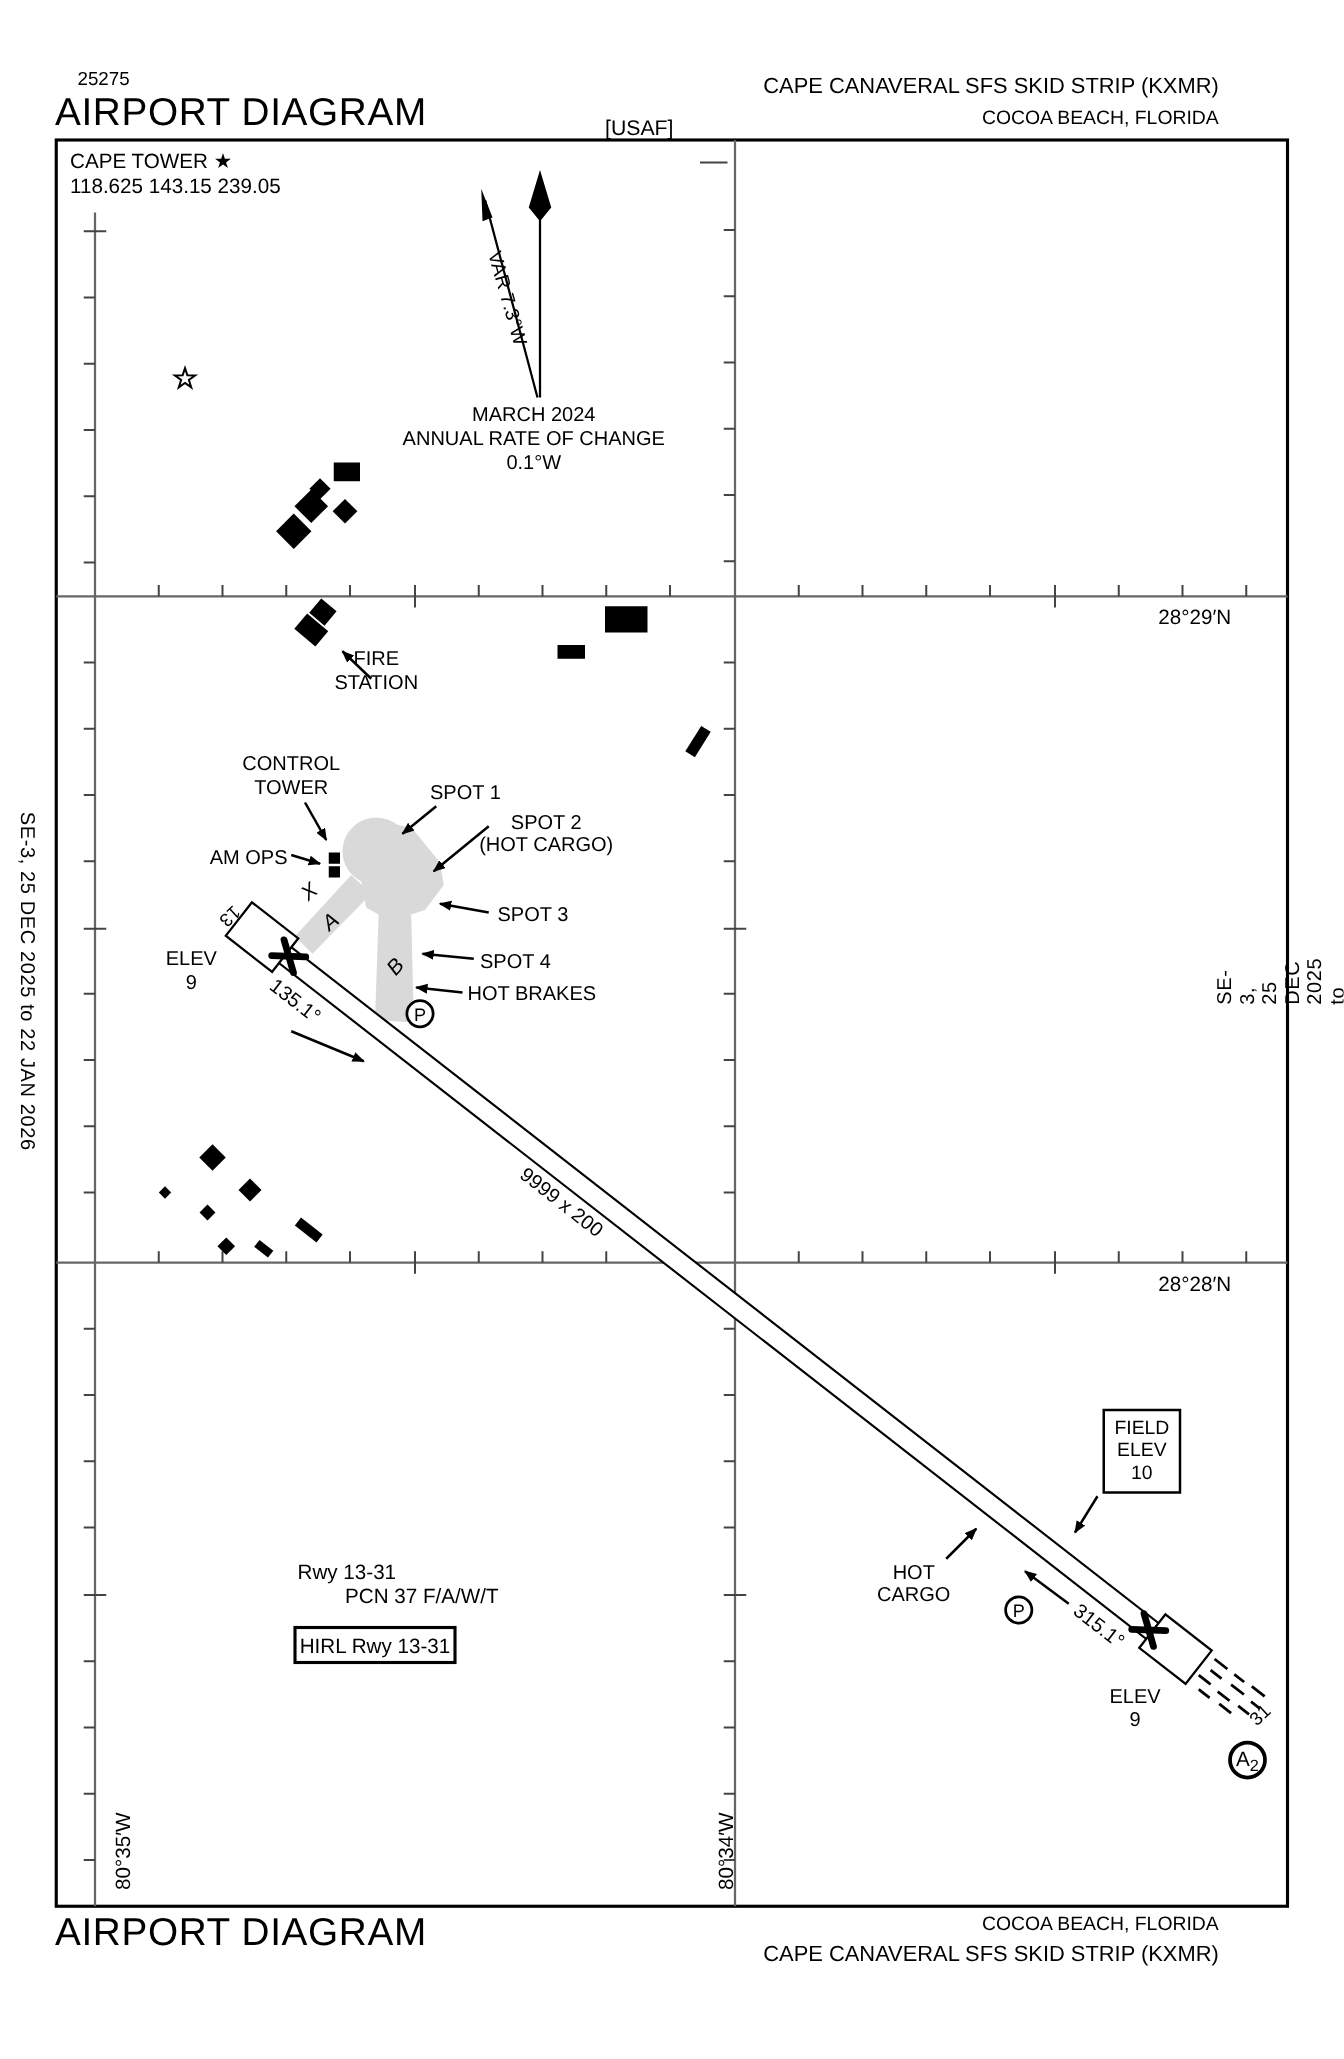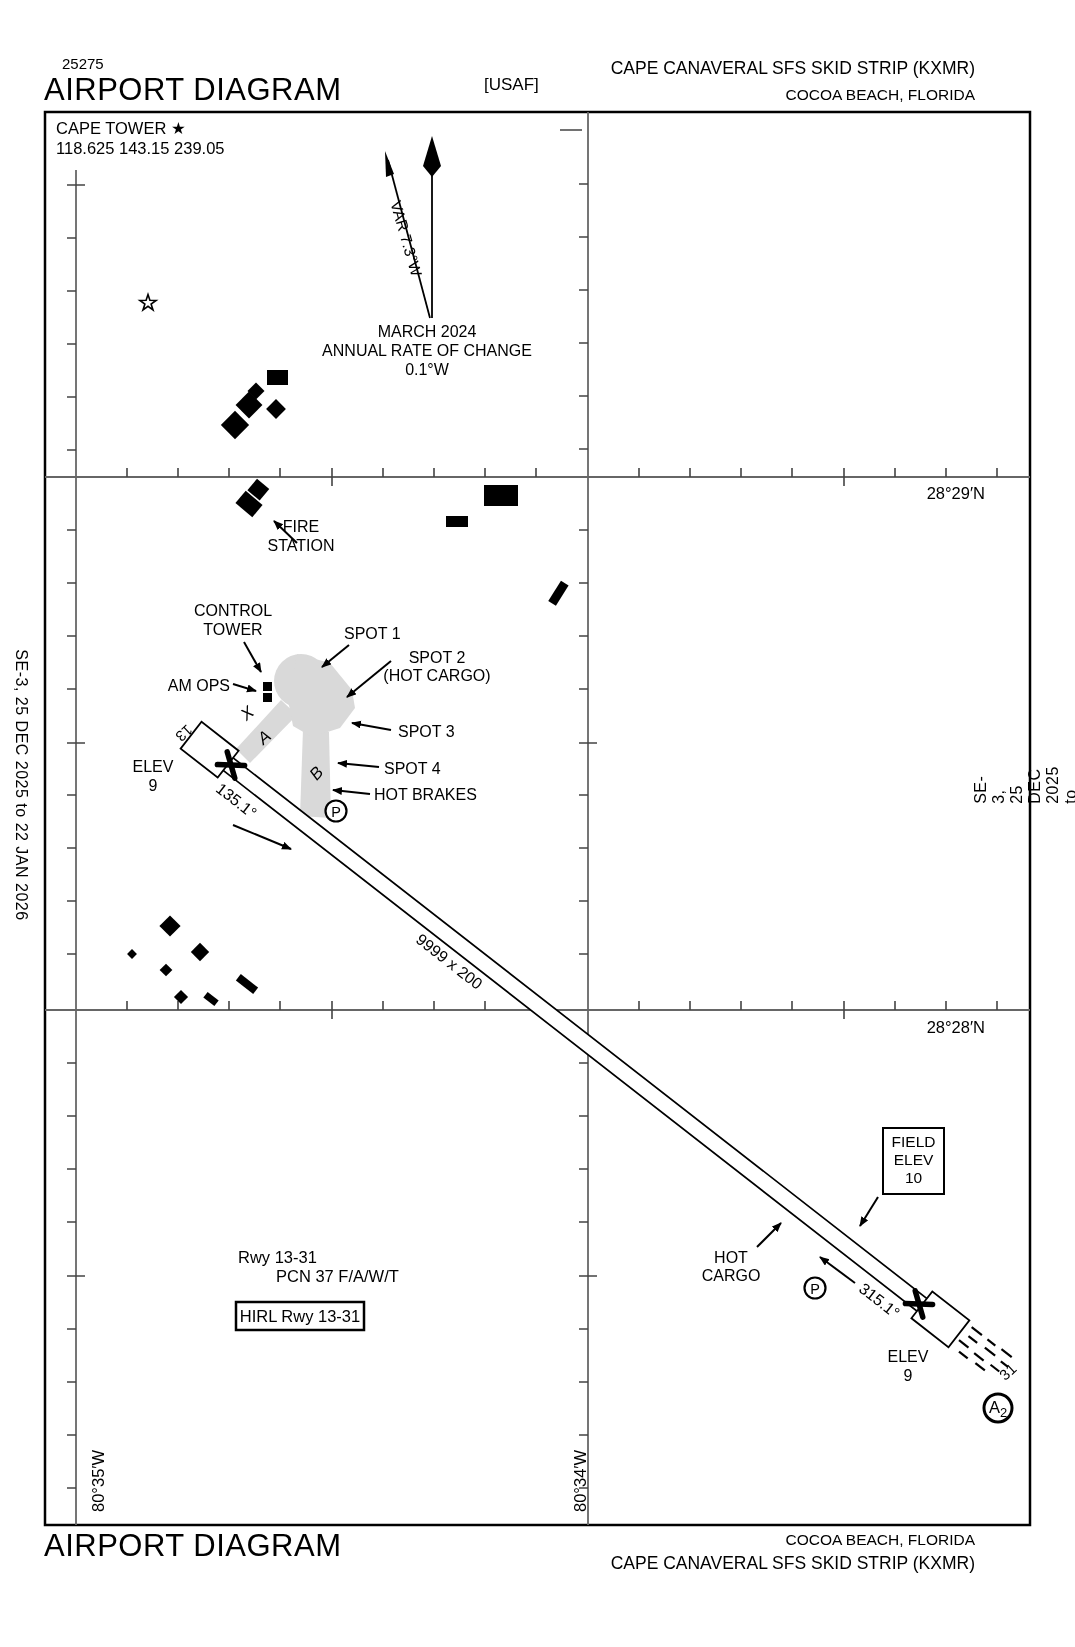--- a/index.html
+++ b/index.html
@@ -12,21 +12,21 @@
   #side-right{top:785px;left:1053px;transform:translate(-50%,-50%) rotate(-90deg);}
   svg text{font-family:"Liberation Sans",sans-serif;}
 </style>
 </head>
 <body>
 
 <div id="page">
 
   <div class="abs" style="left:46px;top:55px;font-size:15px;margin-left:16px;">25275</div>
   <div class="abs big-title" style="left:44px;top:72px;">AIRPORT DIAGRAM</div>
-  <div class="abs" style="left:484px;top:75px;font-size:17px;">[USAF]</div>
+  <div class="abs" style="left:484px;top:93px;font-size:17px;">[USAF]</div>
   <div class="abs" style="right:100px;top:58px;font-size:17.5px;">CAPE CANAVERAL SFS SKID STRIP  (KXMR)</div>
   <div class="abs" style="right:100px;top:86px;font-size:15.5px;">COCOA BEACH, FLORIDA</div>
 
   <div class="side-text" id="side-left">SE-3,  25 DEC 2025  to  22 JAN 2026</div>
   <div class="side-text" id="side-right">SE-3,  25 DEC 2025  to  22 JAN 2026</div>
 
   <div class="abs big-title" style="left:44px;top:1528px;">AIRPORT DIAGRAM</div>
   <div class="abs" style="right:100px;top:1531px;font-size:15.5px;">COCOA BEACH, FLORIDA</div>
   <div class="abs" style="right:100px;top:1553px;font-size:17.5px;">CAPE CANAVERAL SFS SKID STRIP  (KXMR)</div>
 

